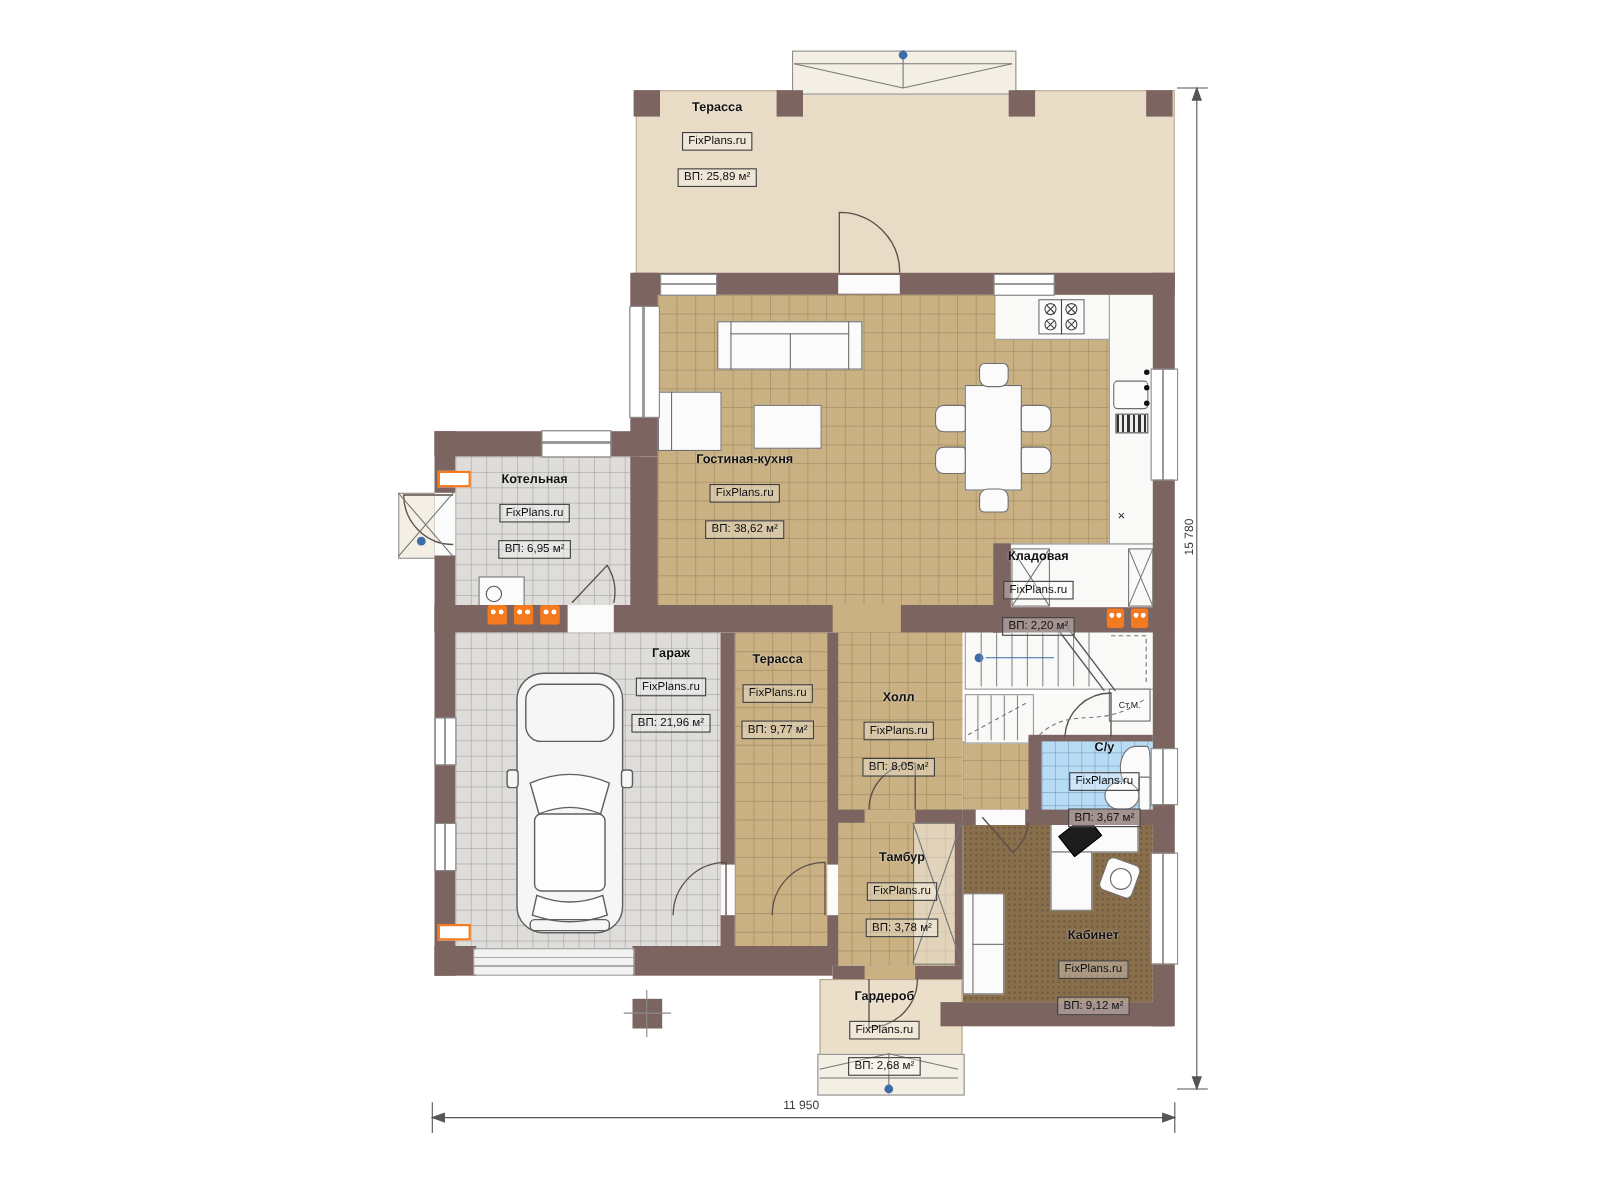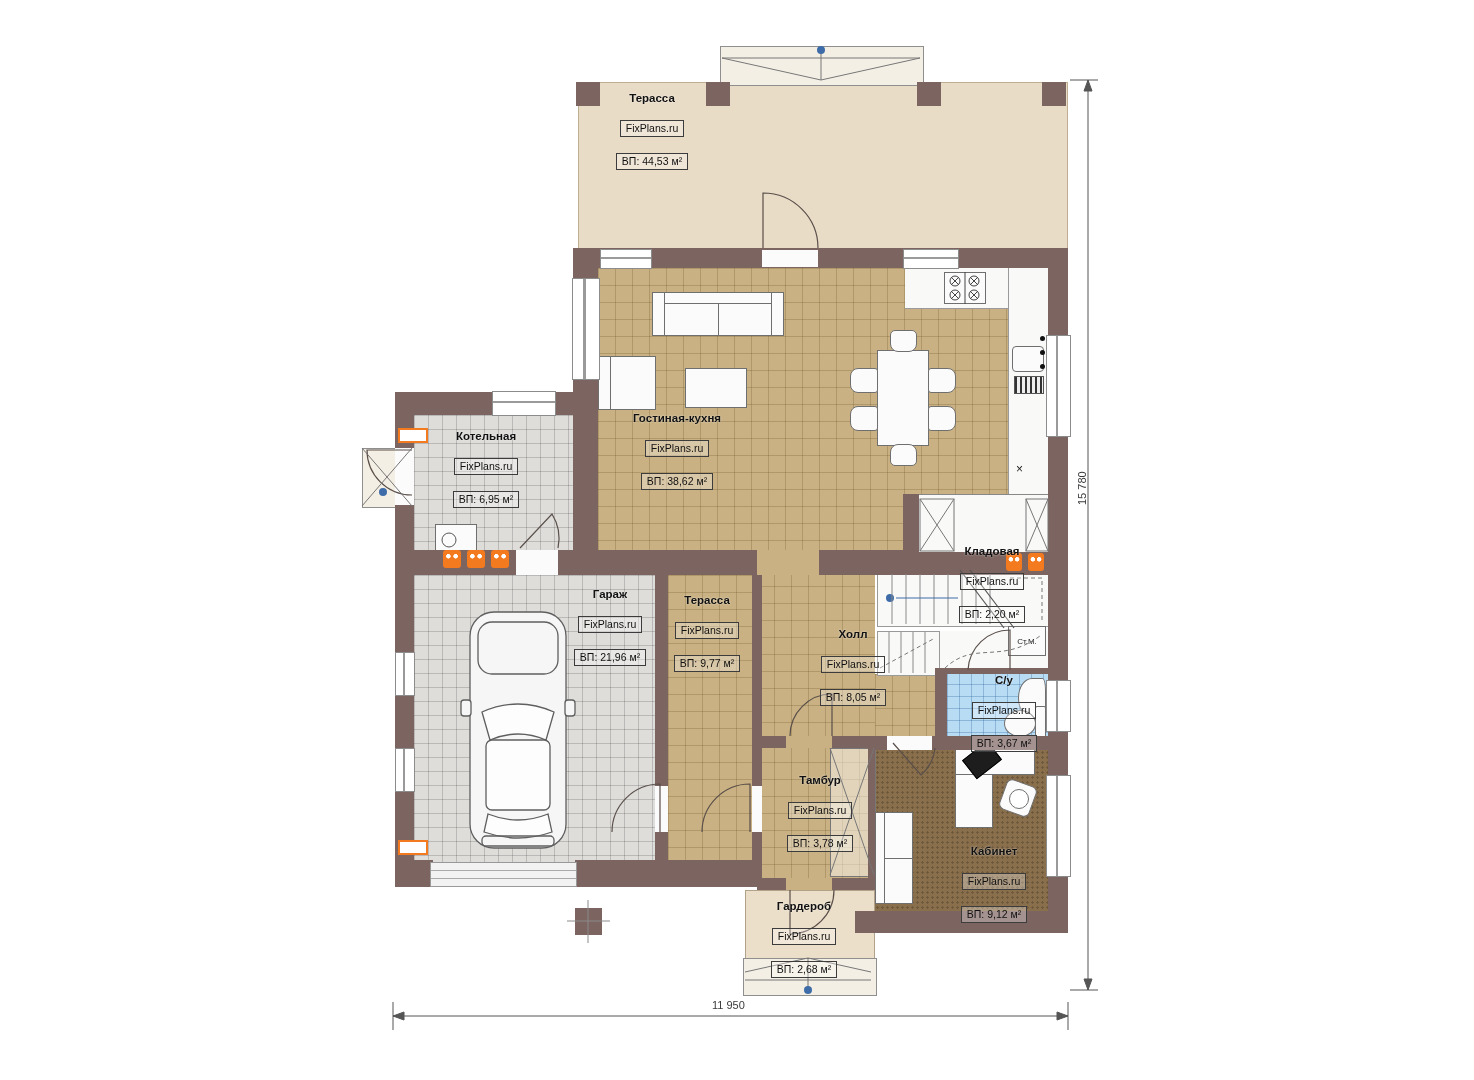--- a/index.html
+++ b/index.html
@@ -283,54 +283,54 @@
     </g>
 
     <g stroke="#8a8a8a" stroke-width="1">
       <path d="M588,900 V943 M567,921 H610"></path>
     </g>
   </svg>
 
   <div class="abs label-stack" style="left:596px;top:92px;width:112px;">
     <div class="room-name">Терасса</div>
     <div class="label-box">FixPlans.ru</div>
-    <div class="label-box">ВП: 44,53 м²</div>
+    <div class="label-box">ВП: 25,89 м²</div>
   </div>
 
   <div class="abs label-stack" style="left:614px;top:412px;width:126px;">
     <div class="room-name">Гостиная-кухня</div>
     <div class="label-box">FixPlans.ru</div>
     <div class="label-box">ВП: 38,62 м²</div>
   </div>
 
   <div class="abs label-stack" style="left:430px;top:430px;width:112px;">
     <div class="room-name">Котельная</div>
     <div class="label-box">FixPlans.ru</div>
     <div class="label-box">ВП: 6,95 м²</div>
   </div>
 
-  <div class="abs label-stack" style="left:944px;top:500px;width:96px;margin-top:45px;">
+  <div class="abs label-stack" style="left:896px;top:500px;width:96px;">
     <div class="room-name">Кладовая</div>
     <div class="label-box">FixPlans.ru</div>
     <div class="label-box">ВП: 2,20 м²</div>
   </div>
 
   <div class="abs label-stack" style="left:558px;top:588px;width:104px;">
     <div class="room-name">Гараж</div>
     <div class="label-box">FixPlans.ru</div>
     <div class="label-box">ВП: 21,96 м²</div>
   </div>
 
   <div class="abs label-stack" style="left:662px;top:594px;width:90px;">
     <div class="room-name">Терасса</div>
     <div class="label-box">FixPlans.ru</div>
     <div class="label-box">ВП: 9,77 м²</div>
   </div>
 
-  <div class="abs label-stack" style="left:780px;top:628px;width:84px;padding-left:31px;">
+  <div class="abs label-stack" style="left:744px;top:628px;width:84px;padding-left:31px;">
     <div class="room-name">Холл</div>
     <div class="label-box">FixPlans.ru</div>
     <div class="label-box">ВП: 8,05 м²</div>
   </div>
 
   <div class="abs label-stack" style="left:958px;top:674px;width:92px;">
     <div class="room-name">С/у</div>
     <div class="label-box">FixPlans.ru</div>
     <div class="label-box">ВП: 3,67 м²</div>
   </div>

